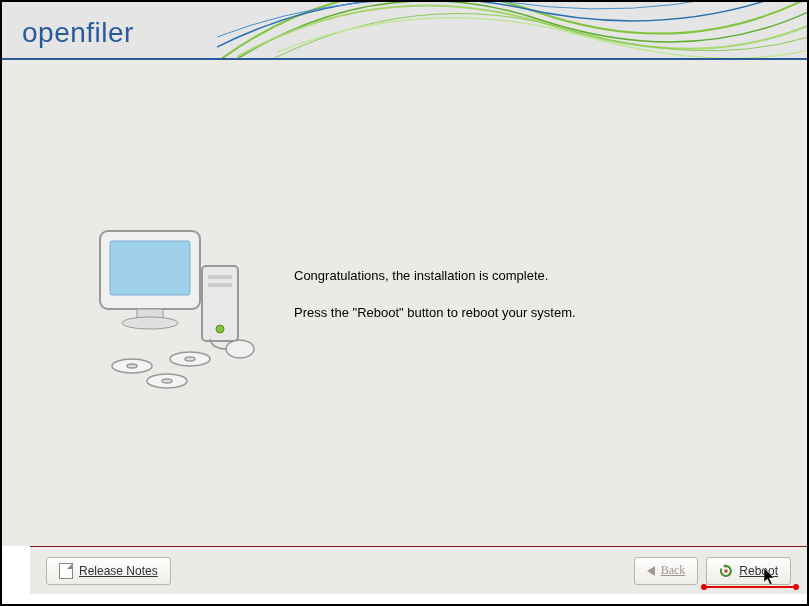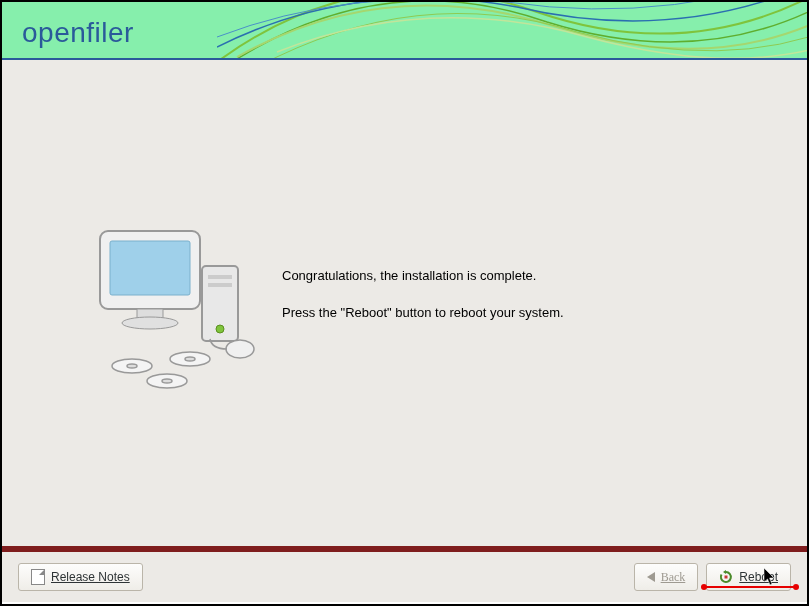--- a/index.html
+++ b/index.html
@@ -8,21 +8,21 @@
       height: 606px;
       background: #fff;
       font-family: "Liberation Sans", Arial, sans-serif;
       font-size: 12px;
       color: #333;
       overflow: hidden;
       border: 2px solid #000;
     }
     .header {
       height: 58px;
-      background: #86efac;
+      background: #e5e5e5;
       position: relative;
       overflow: hidden;
       border-bottom: 2px solid #2a5a9a;
     }
     .logo {
       position: absolute;
       left: 20px;
       top: 15px;
       font-size: 28px;
       font-weight: normal;
@@ -53,30 +53,32 @@
       padding-left: 60px;
     }
     .text-col {
       flex: 1;
       padding-right: 40px;
     }
     .congrats {
       font-size: 13px;
       color: #000;
       line-height: 1.5;
+      margin-left: 12px;
     }
     .congrats p { margin-bottom: 18px; }
     .footer {
-      height: 56px;
+      height: 48px;
       background: #eceae6;
       display: flex;
       align-items: center;
       padding: 0 16px;
-      border-top: 6px solid #7f1d1d;
+      border-top: 1px solid #7f1d1d;
       gap: 8px;
+      margin-left: 28px;
     }
     .footer .spacer { flex: 1; }
     .btn {
       display: inline-flex;
       align-items: center;
       gap: 6px;
       padding: 4px 12px;
       background: linear-gradient(#fdfdfc, #efede8);
       border: 1px solid #bab5a9;
       border-radius: 3px;

